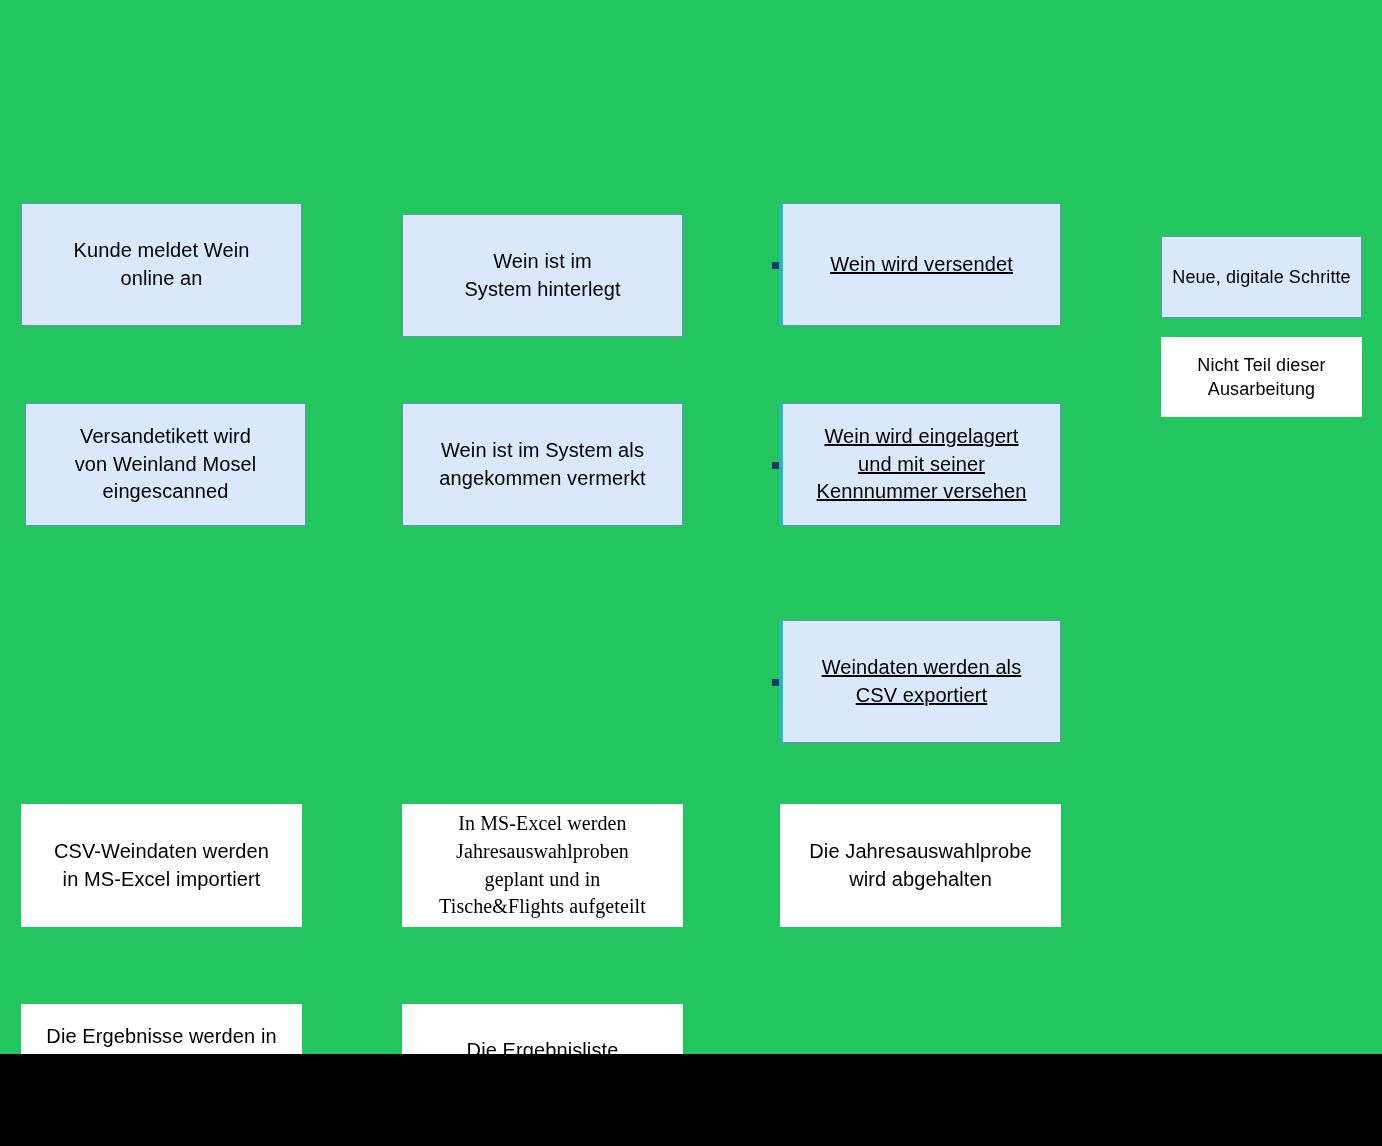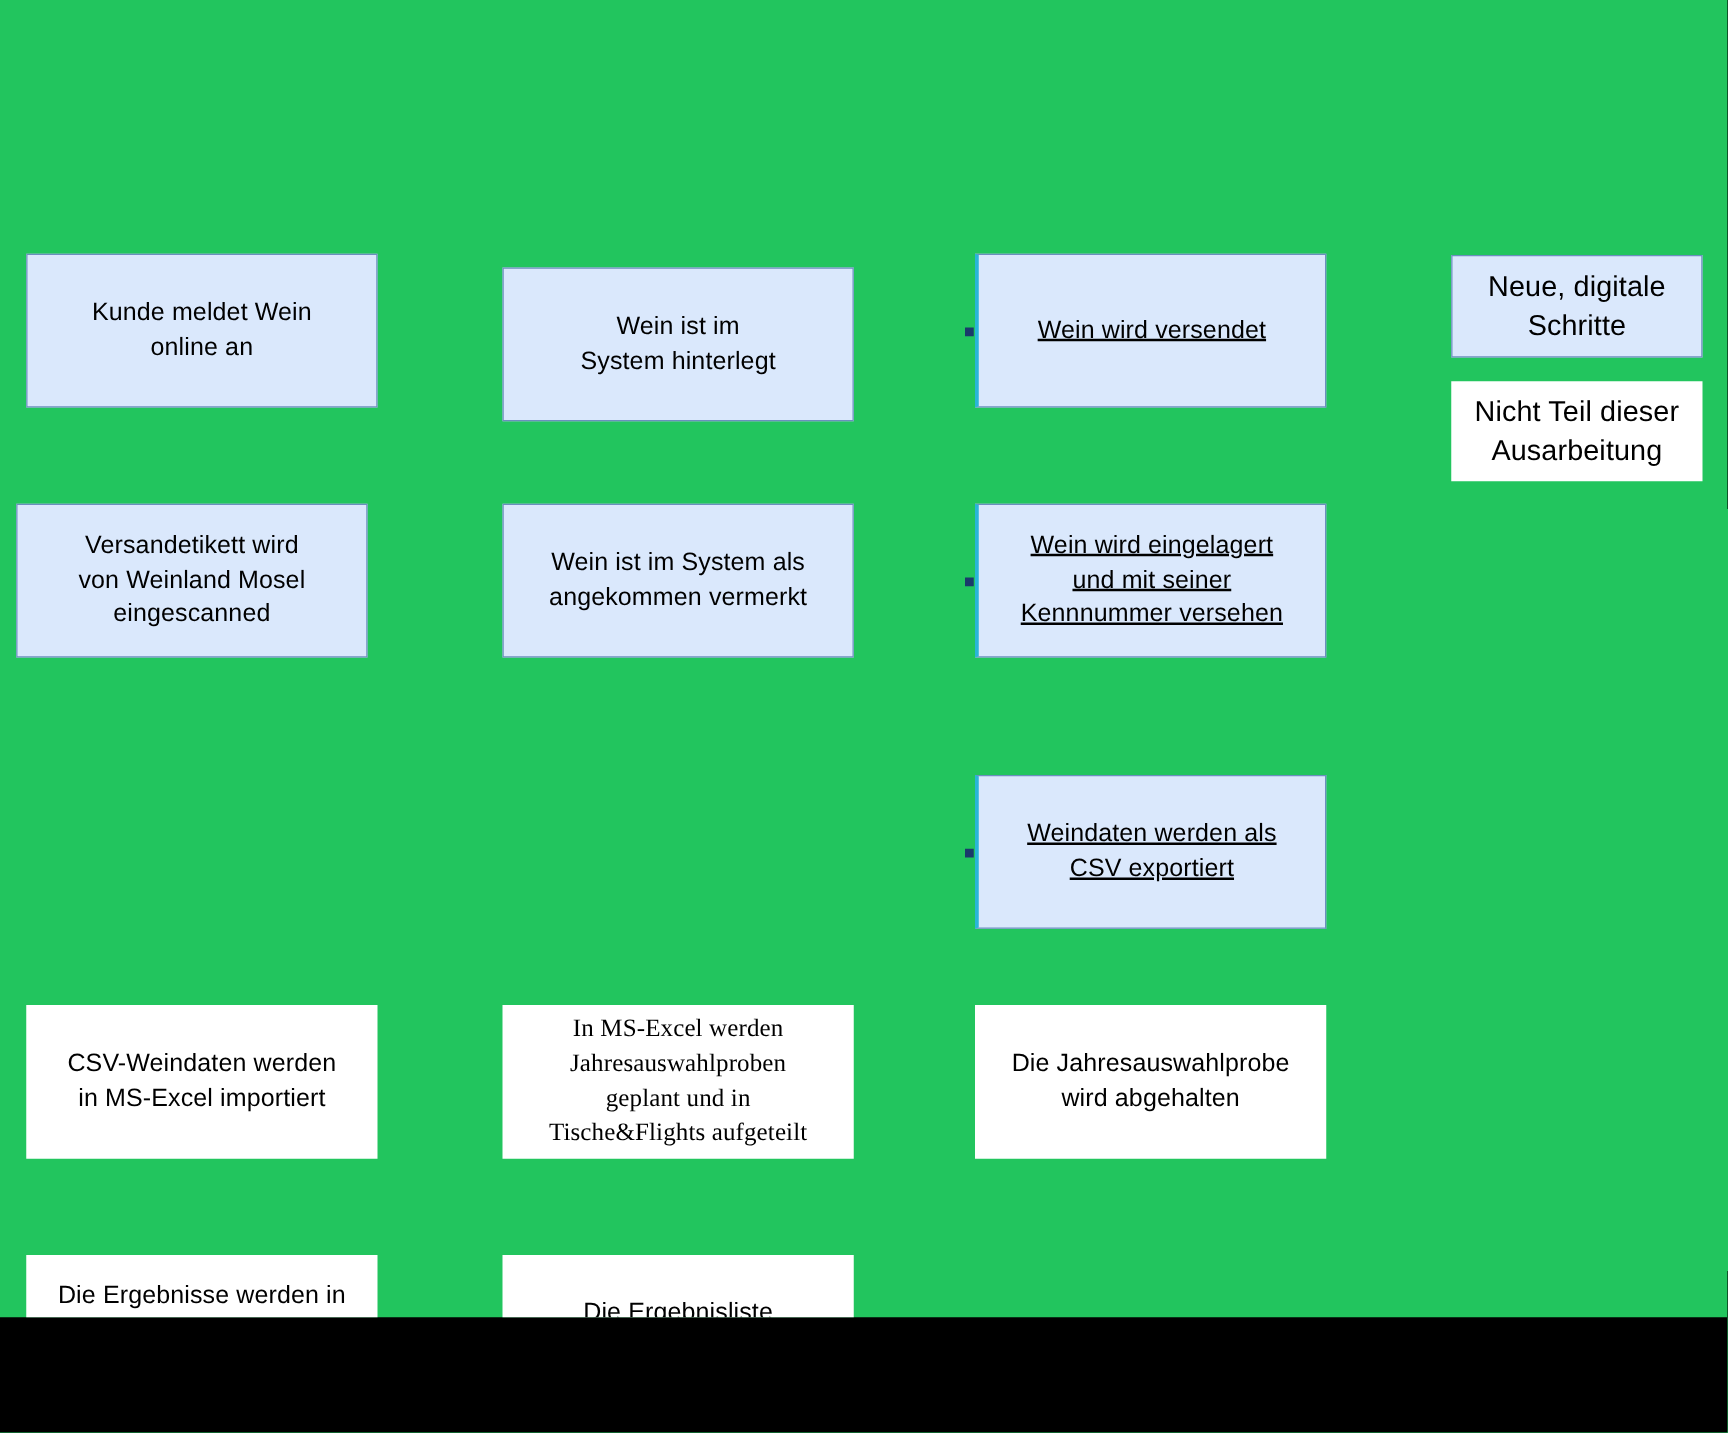--- a/index.html
+++ b/index.html
@@ -52,35 +52,36 @@
     background: #1a3a6b;
     left: -11px;
     top: 50%;
     margin-top: -3px;
   }
   .node .label {
     display: block;
     width: 100%;
   }
   .legend-item {
-    font-size: 23px;
+    font-size: 18px;
     line-height: 1.35;
+    margin-top: 32px;
   }
 </style>
 </head>
 <body>
 
 <div id="canvas">
 
   <div class="node blue" style="left:21px; top:203px; width:281px; height:123px;">
     <span class="label">Kunde meldet Wein
 online an</span>
   </div>
 
-  <div class="node blue" style="left:13px; top:403px; width:281px; height:123px;">
+  <div class="node blue" style="left:25px; top:403px; width:281px; height:123px;">
     <span class="label">Versandetikett wird
 von Weinland Mosel
 eingescanned</span>
   </div>
 
   <div class="node white" style="left:21px; top:804px; width:281px; height:123px;">
     <span class="label">CSV-Weindaten werden
 in MS-Excel importiert</span>
   </div>
 

